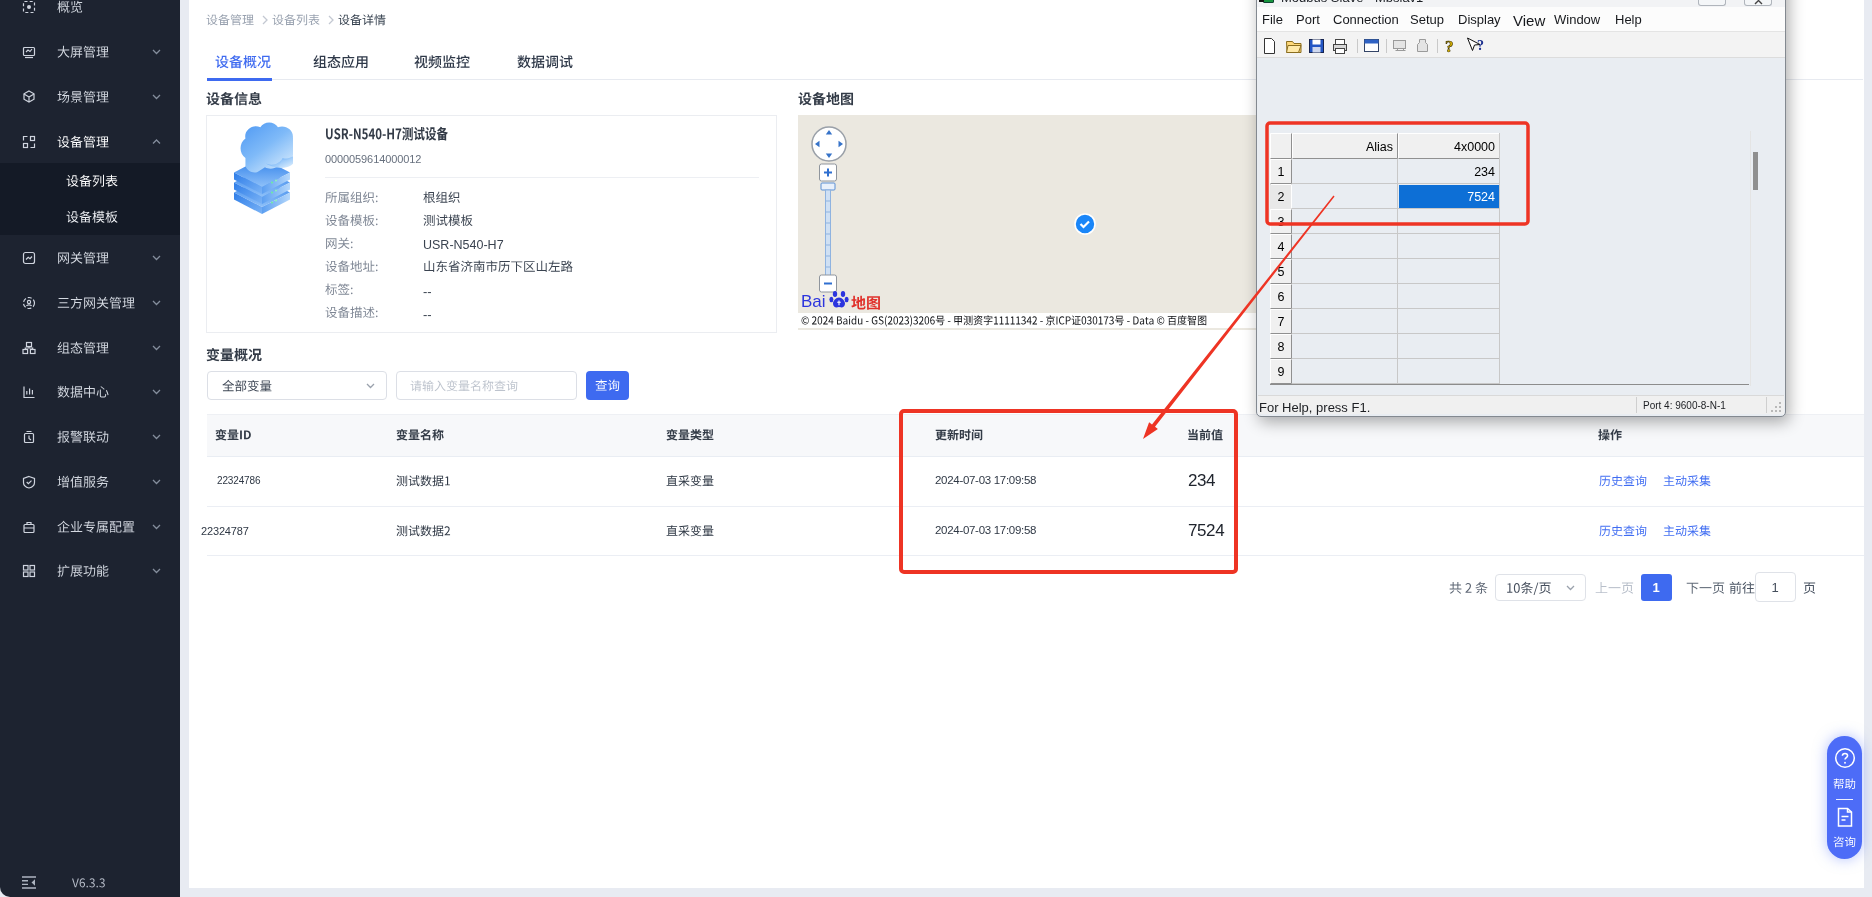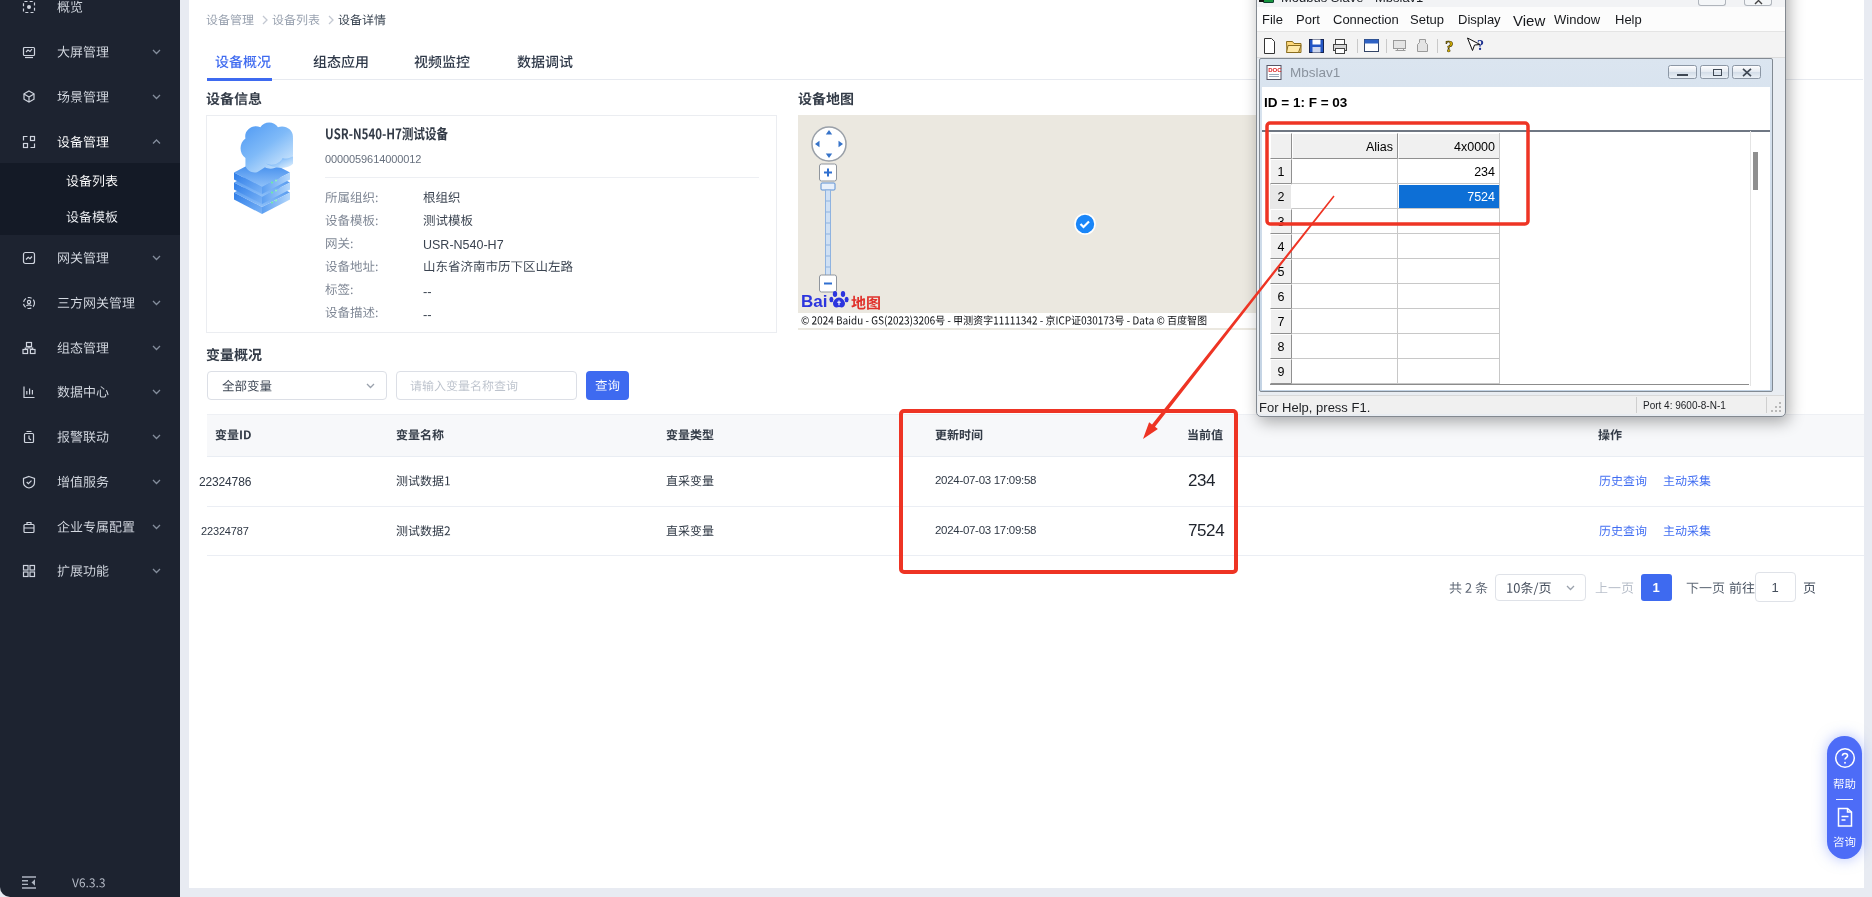--- a/index.html
+++ b/index.html
@@ -165,21 +165,21 @@
     </svg>
     <svg class="abs" style="left:816px;top:163px" width="24" height="134" viewBox="0 0 24 134">
 <rect x="3.5" y="1" width="17" height="17" rx="2" fill="#fff" stroke="#8f959d"></rect>
 <path d="M8 9.5h8M12 5.5v8" stroke="#2f6fd0" stroke-width="2"></path>
 <rect x="5" y="20" width="14" height="7" rx="1" fill="#e8f0fb" stroke="#5a8fd4"></rect>
 <rect x="9.5" y="27" width="5" height="86" fill="#cfe0f4" stroke="#8fb3e0" stroke-width="1"></rect>
 <path d="M9.5 38h5M9.5 49h5M9.5 60h5M9.5 71h5M9.5 82h5M9.5 93h5M9.5 104h5" stroke="#8fb3e0"></path>
 <rect x="3.5" y="112" width="17" height="17" rx="2" fill="#fff" stroke="#8f959d"></rect>
 <path d="M8 120.5h8" stroke="#2f6fd0" stroke-width="2"></path>
     </svg>
-    <div class="abs" style="left:801px;top:292px;font-size:17px;font-weight:bold;color:#2c35de">Bai</div>
+    <div class="abs" style="left:801px;top:292px;font-size:17px;font-weight:normal;color:#2c35de">Bai</div>
     <svg class="abs" style="left:828px;top:288px" width="22" height="24" viewBox="0 0 22 24">
 <ellipse cx="7" cy="6" rx="2.2" ry="3" fill="#2c35de"></ellipse>
       <ellipse cx="15" cy="6" rx="2.2" ry="3" fill="#2c35de"></ellipse>
 <ellipse cx="3.4" cy="11.5" rx="2" ry="2.7" fill="#2c35de"></ellipse>
       <ellipse cx="18.6" cy="11.5" rx="2" ry="2.7" fill="#2c35de"></ellipse>
 <path d="M11 9.5c3 0 6 3.2 6 6.2 0 2.4-1.8 3.8-3.6 3.8-1.2 0-1.8-.4-2.4-.4s-1.2.4-2.4.4C6.8 19.5 5 18.1 5 15.7 5 12.7 8 9.5 11 9.5z" fill="#2c35de"></path>
 <path d="M9.2 14.2h3.6M11 12.6v4.6" stroke="#fff" stroke-width="1.1" fill="none"></path>
     </svg>
     <div class="abs" style="left:798px;top:313px;width:988px;height:15px;background:#fff"></div>
     <svg class="abs" style="left:1074px;top:213px" width="22" height="22" viewBox="0 0 22 22">
@@ -189,21 +189,21 @@
     <div class="abs" style="left:207px;top:371px;width:180px;height:29px;border:1px solid #dcdfe6;border-radius:4px;background:#fff"></div>
     <svg class="abs" style="left:366px;top:382.75px;z-index:5" width="9" height="6" viewBox="0 0 9 6">
       <path d="M1 1l3.5 3.5L8 1" stroke="#9aa1ac" stroke-width="1.3" fill="none"></path>
     </svg>
     <div class="abs" style="left:396px;top:371px;width:181px;height:29px;border:1px solid #dcdfe6;border-radius:4px;background:#fff"></div>
     <div class="abs" style="left:586px;top:371px;width:43px;height:29px;border-radius:4px;background:#3e6af0"></div>
     <div class="abs" style="left:207px;top:414px;width:1657px;height:42px;background:#f7f8fa;border-top:1px solid #eef0f4"></div>
     <div class="abs" style="left:207px;top:456px;width:1657px;height:1px;background:#e9edf3"></div>
     <div class="abs" style="left:207px;top:506px;width:1657px;height:1px;background:#ebeef4"></div>
     <div class="abs" style="left:207px;top:555px;width:1657px;height:1px;background:#ebeef4"></div>
-    <div class="abs" style="left:199px;top:474.5px;font-size:12px;letter-spacing:-.15px;color:#2f3845">22324786</div>
+    <div class="abs" style="left:217px;top:474.5px;font-size:10px;letter-spacing:-.15px;color:#2f3845">22324786</div>
     <div class="abs" style="left:201px;top:524.5px;font-size:11px;letter-spacing:-.15px;color:#2f3845">22324787</div>
     <div class="abs" style="left:935px;top:474px;font-size:11.5px;letter-spacing:-.3px;color:#2f3845">2024-07-03 17:09:58</div>
     <div class="abs" style="left:935px;top:524px;font-size:11.5px;letter-spacing:-.3px;color:#2f3845">2024-07-03 17:09:58</div>
     <div class="abs" style="left:1188px;top:471px;font-size:17px;letter-spacing:-.4px;color:#20252e">234</div>
     <div class="abs" style="left:1188px;top:521px;font-size:17px;letter-spacing:-.4px;color:#20252e">7524</div>
     <div class="abs" style="left:1495px;top:574px;width:91px;height:27px;border:1px solid #dfe2e8;border-radius:4px;background:#fff"></div>
     <svg class="abs" style="left:1566px;top:585.25px;z-index:5" width="9" height="6" viewBox="0 0 9 6">
       <path d="M1 1l3.5 3.5L8 1" stroke="#9aa1ac" stroke-width="1.3" fill="none"></path>
     </svg>
     <div class="abs" style="left:1641px;top:574px;width:31px;height:27px;border-radius:3px;background:#3e6af0"></div>
@@ -271,39 +271,20 @@
 <g transform="translate(152,0)">
           <path d="M5.5 2.5h6v3l2 2v7h-10v-7l2-2z" fill="#e4e4e4" stroke="#9a9a9a"></path>
         </g>
 <path d="M175.5 2v14" stroke="#c9c9c9"></path>
 <text x="183" y="14.5" font-family="Liberation Serif,serif" font-size="17" font-weight="bold" fill="#d4af00" stroke="#3a3000" stroke-width=".6">?</text>
 <g transform="translate(203,0)">
           <path d="M2.5 1l5 12.5 2-5.5 5.5-.5z" fill="#fff" stroke="#111"></path>
           <text x="12" y="13" font-family="Liberation Serif,serif" font-size="14" font-weight="bold" fill="#1b2f8f">?</text>
         </g>
 </svg>
-      <div class="abs" style="left:2px;top:81px;width:514px;height:334px;background:linear-gradient(#dbe5f0,#c3d3e4);border:1px solid #828a93;border-radius:2px">
-        <svg class="abs" style="left:6px;top:5px" width="17" height="17" viewBox="0 0 17 17">
-          <rect x="1" y="1.5" width="14" height="14" fill="#fff" stroke="#556"></rect>
-          <text x="2.2" y="8" font-size="6" font-weight="bold" fill="#d22">DOC</text>
-          <path d="M3 10.5h10M3 12.5h10" stroke="#9ab"></path>
-        </svg>
-        <div class="abs" style="left:30px;top:6px;font-size:13.5px;color:#8a939e">Mbslav1</div>
-        <div class="abs" style="left:408px;top:6px;width:29px;height:14px;background:linear-gradient(#fdfdfe,#e4eaf1 50%,#d2dce7 50%,#eaf0f6);border:1px solid #8c97a5;border-radius:2.5px"></div>
-        <div class="abs" style="left:440px;top:6px;width:29px;height:14px;background:linear-gradient(#fdfdfe,#e4eaf1 50%,#d2dce7 50%,#eaf0f6);border:1px solid #8c97a5;border-radius:2.5px"></div>
-        <div class="abs" style="left:472px;top:6px;width:29px;height:14px;background:linear-gradient(#fdfdfe,#e4eaf1 50%,#d2dce7 50%,#eaf0f6);border:1px solid #8c97a5;border-radius:2.5px"></div>
-        <div class="abs" style="left:417px;top:14.5px;width:11px;height:2.6px;background:#3f4854"></div>
-        <div class="abs" style="left:453px;top:9.5px;width:9px;height:7.6px;border:1.8px solid #3f4854"></div>
-        <svg class="abs" style="left:482px;top:9px" width="10" height="9" viewBox="0 0 10 9">
-          <path d="M1 .8l8 7.4M9 .8L1 8.2" stroke="#3f4854" stroke-width="1.7"></path>
-        </svg>
-        <div class="abs" style="left:2px;top:28px;width:508px;height:303px;background:#fff"></div>
-        <div class="abs" style="left:4px;top:36px;font-size:13.5px;font-weight:bold;color:#000">ID = 1: F = 03</div>
-        <div class="abs" style="left:2px;top:71px;width:508px;height:2px;background:#6f7783"></div>
-      </div>
       <svg class="abs" style="left:5px;top:154px" width="504" height="255" viewBox="0 0 504 255">
         <rect x="8" y="2" width="22" height="26" fill="#f0f0f0"></rect>
         <path d="M8.5 27.5V2.5 H29.5" stroke="#ffffff" fill="none"></path>
         <path d="M8.5 27.5H29.5 V2.5" stroke="#909090" fill="none"></path>
         <rect x="30" y="2" width="106" height="26" fill="#f0f0f0"></rect>
         <path d="M30.5 27.5V2.5 H135.5" stroke="#ffffff" fill="none"></path>
         <path d="M30.5 27.5H135.5 V2.5" stroke="#909090" fill="none"></path>
         <rect x="136" y="2" width="102" height="26" fill="#f0f0f0"></rect>
         <path d="M136.5 27.5V2.5 H237.5" stroke="#ffffff" fill="none"></path>
         <path d="M136.5 27.5H237.5 V2.5" stroke="#909090" fill="none"></path>

